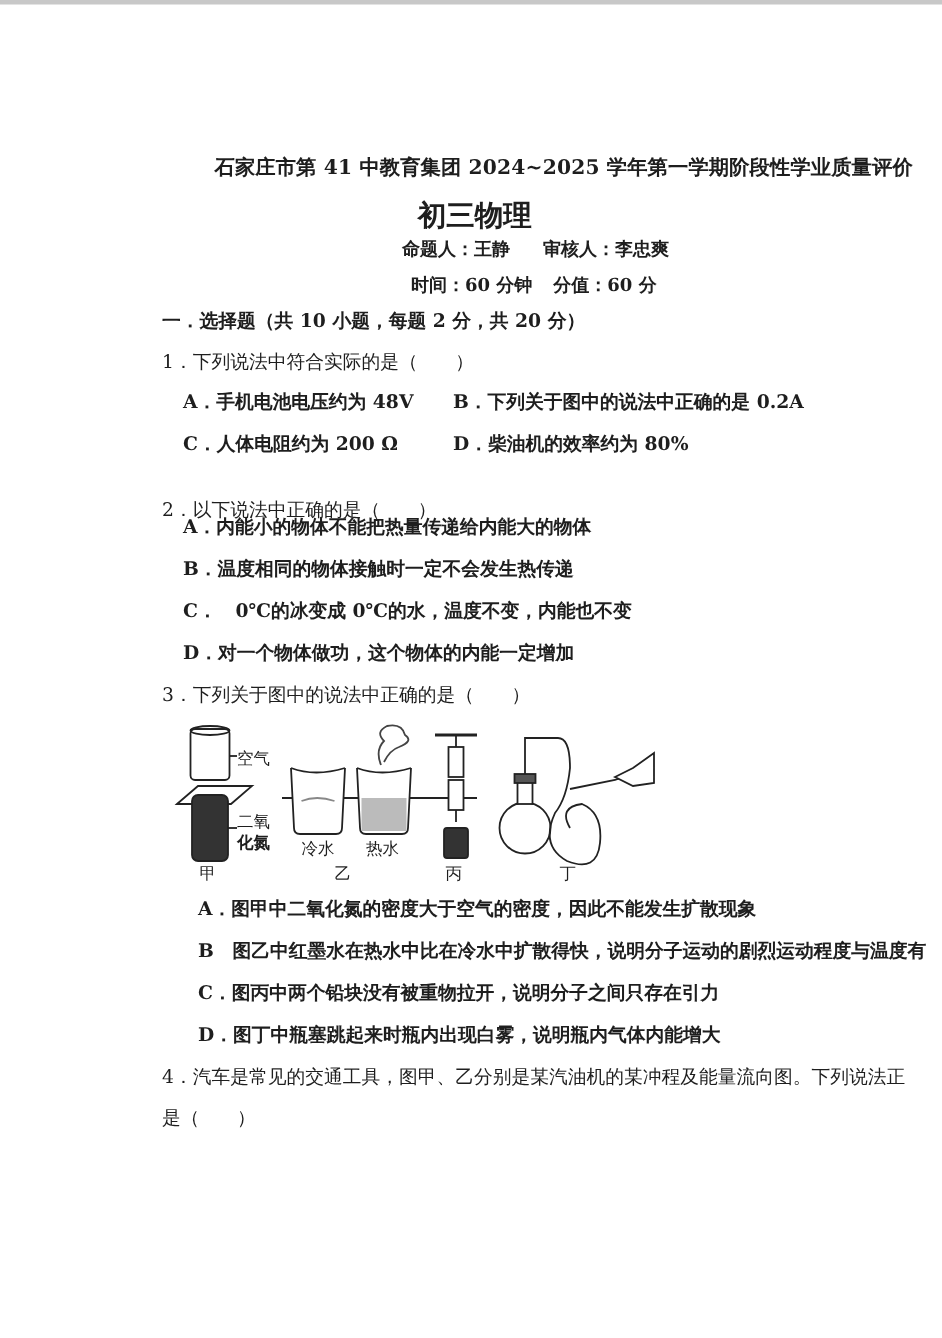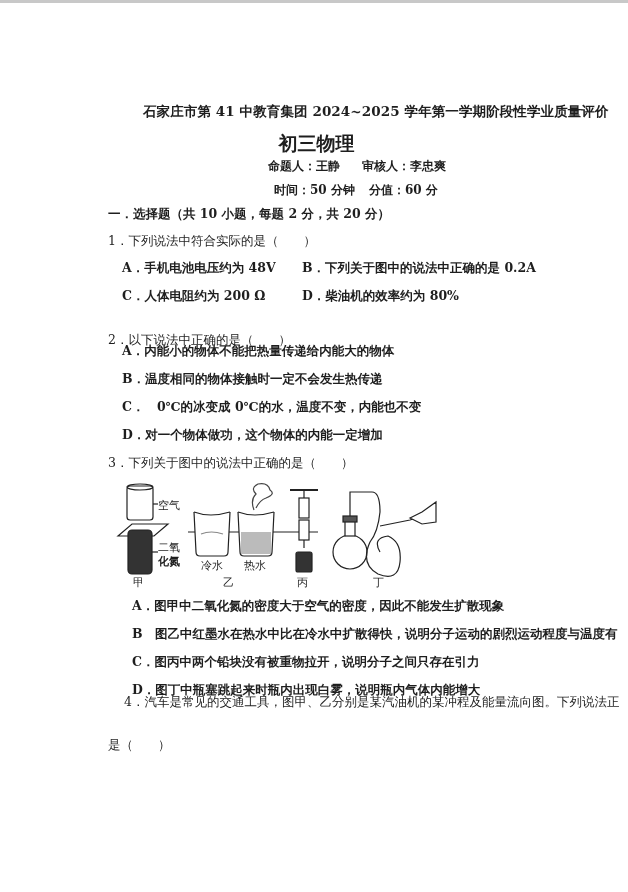--- a/index.html
+++ b/index.html
@@ -27,21 +27,21 @@
 <body>
 
 <div class="topbar"></div>
 
 <div class="abs school">石家庄市第 41 中教育集团 2024~2025 学年第一学期阶段性学业质量评价</div>
 <div class="abs subject">初三物理</div>
 <div class="abs authors">
   <span>命题人：王静</span><span>审核人：李忠爽</span>
 </div>
 <div class="abs timing">
-  <span>时间：50 分钟</span><span>分值：60 分</span>
+  <span>时间：60 分钟</span><span>分值：60 分</span>
 </div>
 
 <div class="abs section">一．选择题（共 10 小题，每题 2 分，共 20 分）</div>
 
 <div class="abs q" style="top:233px;">1．下列说法中符合实际的是（　　）</div>
 <div class="abs opt" style="left:122px; top:260px;">A．手机电池电压约为 48V</div>
 <div class="abs opt" style="left:302px; top:260px;">B．下列关于图中的说法中正确的是 0.2A</div>
 <div class="abs opt" style="left:122px; top:288px;">C．人体电阻约为 200 Ω</div>
 <div class="abs opt" style="left:302px; top:288px;">D．柴油机的效率约为 80%</div>
 
@@ -97,14 +97,14 @@
   <span class="fig-label" style="left:113px; top:93px;">乙</span>
   <span class="fig-label" style="left:187px; top:93px;">丙</span>
   <span class="fig-label" style="left:263px; top:93px;">丁</span>
 </div>
 
 <div class="abs opt" style="left:132px; top:598px;">A．图甲中二氧化氮的密度大于空气的密度，因此不能发生扩散现象</div>
 <div class="abs opt" style="left:132px; top:626px;">B　图乙中红墨水在热水中比在冷水中扩散得快，说明分子运动的剧烈运动程度与温度有</div>
 <div class="abs opt" style="left:132px; top:654px;">C．图丙中两个铅块没有被重物拉开，说明分子之间只存在引力</div>
 <div class="abs opt" style="left:132px; top:682px;">D．图丁中瓶塞跳起来时瓶内出现白雾，说明瓶内气体内能增大</div>
 
-<div class="abs q" style="top:694px;margin-left:16px;">4．汽车是常见的交通工具，图甲、乙分别是某汽油机的某冲程及能量流向图。下列说法正</div>
+<div class="abs q" style="top:710px;">4．汽车是常见的交通工具，图甲、乙分别是某汽油机的某冲程及能量流向图。下列说法正</div>
 <div class="abs q" style="top:737px;">是（　　）</div>
 
 </body></html>

